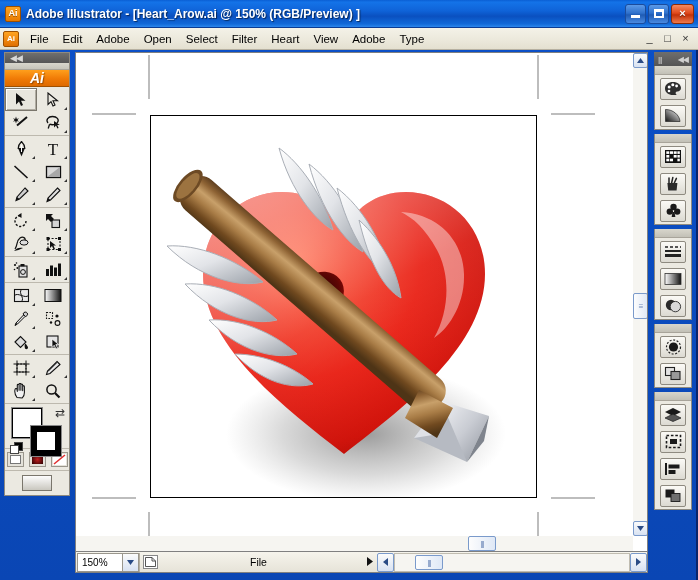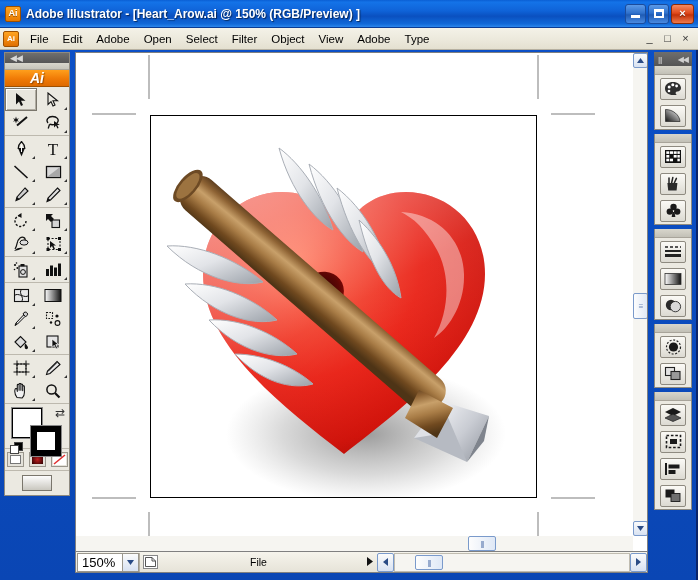--- a/index.html
+++ b/index.html
@@ -213,21 +213,21 @@
   #statusbar {
     position: absolute; left: 75px; top: 552px; width: 573px; height: 21px;
     background: linear-gradient(to bottom,#f6f4ec,#e6e3d8);
     border: 1px solid #808080; border-top: none;
     display: flex; align-items: center;
   }
   #zoombox {
     width: 62px; height: 19px; margin-left: 1px;
     background: #fff; border: 1px solid #9a968c;
     display: flex; align-items: center;
-    font-size: 13px; color: #000;
+    font-size: 10px; color: #000;
   }
   #zoombox .zval { flex: 1; padding-left: 4px; }
   #zoombox .zarrow {
     width: 16px; height: 17px;
     background: linear-gradient(to bottom,#fbfbfb,#d8e2f2);
     border-left: 1px solid #9a968c;
     display: flex; align-items: center; justify-content: center;
     color: #2a4b86; font-size: 8px;
   }
   #statusinfo {
@@ -264,21 +264,21 @@
   </div>
 
   <div id="menubar">
     <div class="docicon">Ai</div>
     <div class="mitem">File</div>
     <div class="mitem">Edit</div>
     <div class="mitem">Adobe</div>
     <div class="mitem">Open</div>
     <div class="mitem">Select</div>
     <div class="mitem">Filter</div>
-    <div class="mitem">Object</div>
+    <div class="mitem">Heart</div>
     <div class="mitem">View</div>
     <div class="mitem">Adobe</div>
     <div class="mitem">Type</div>
     <div class="mdi-btns">
       <div class="mdibtn">_</div>
       <div class="mdibtn">□</div>
       <div class="mdibtn">×</div>
     </div>
   </div>
 

